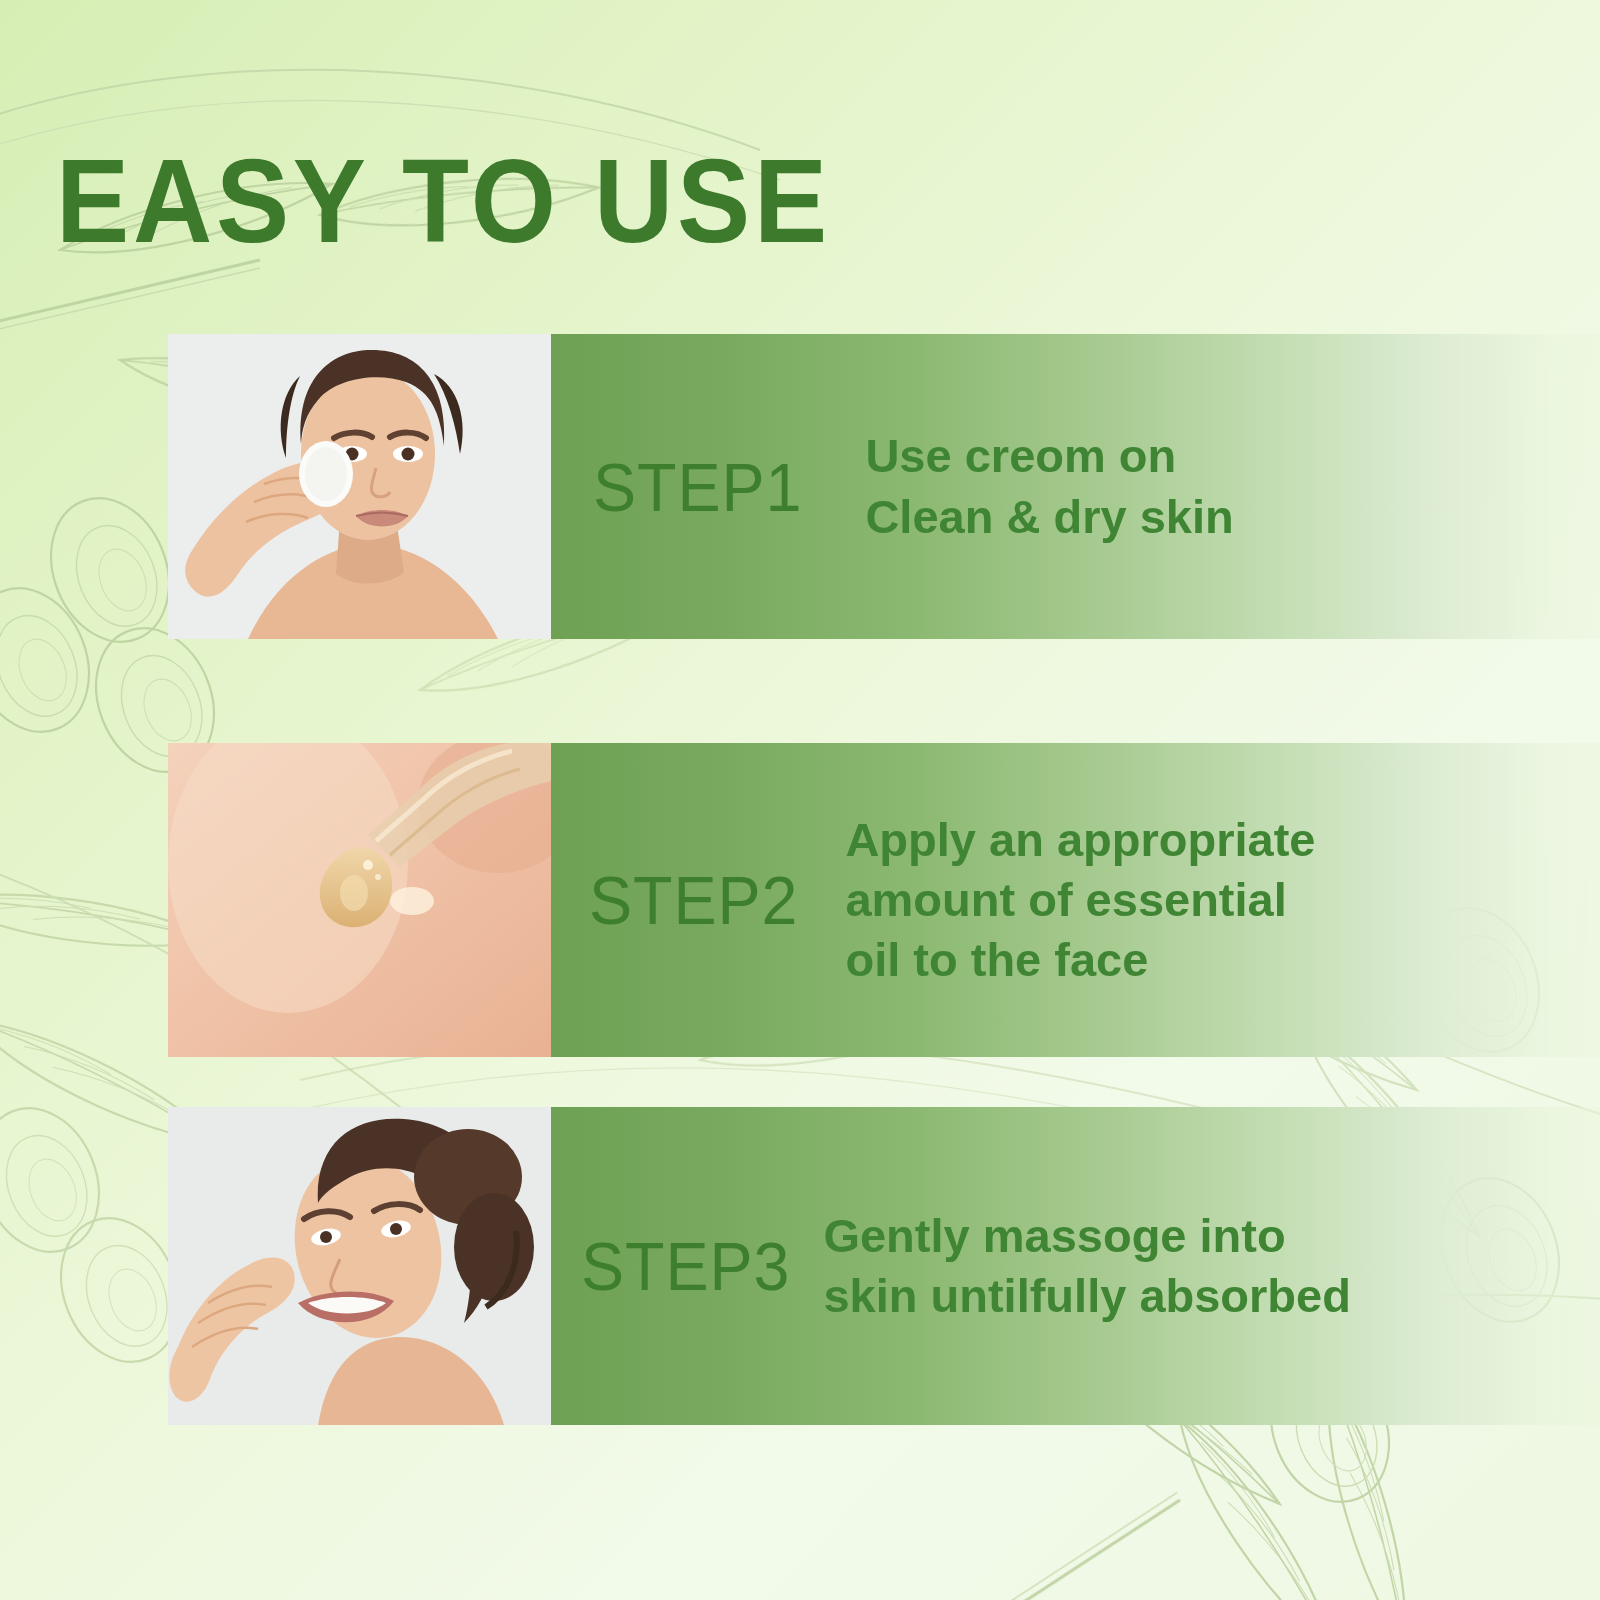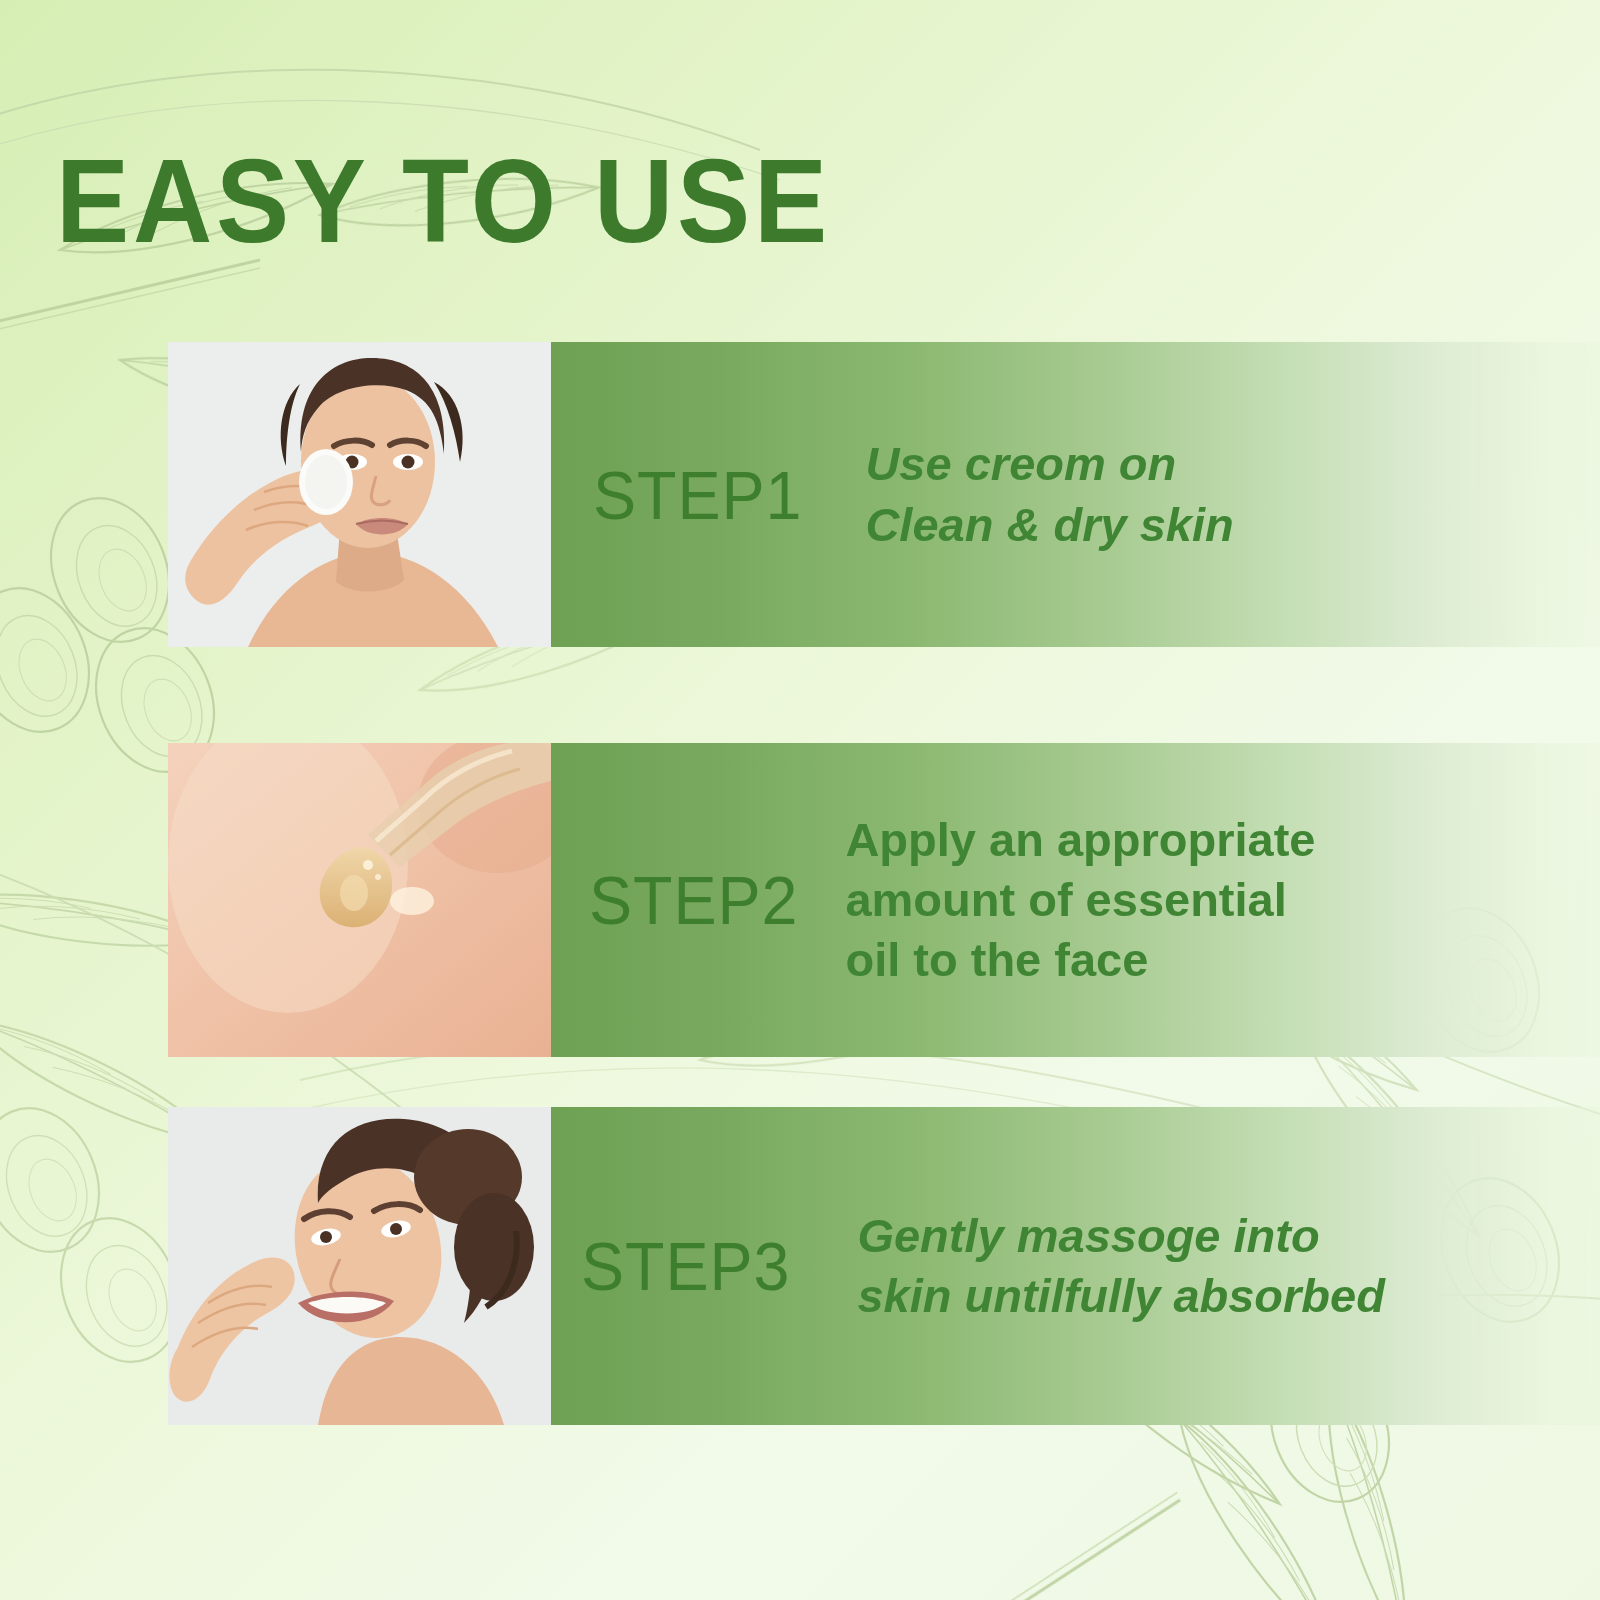--- a/index.html
+++ b/index.html
@@ -59,27 +59,27 @@
     font-size:68px;font-weight:400;color:#3e7f2d;
     letter-spacing:1px;white-space:nowrap;
     transform:scaleX(0.95);transform-origin:left center;
   }
   .step-body{
     font-size:47px;line-height:1.28;color:#3f8534;font-weight:700;
     white-space:pre-line;
   }
 
   .r1 .step-label{margin-left:42px;}
-  .r1 .step-body{margin-left:52px;font-style:italic;}
+  .r1 .step-body{margin-left:52px;}
 
   .r2 .step-label{margin-left:38px;}
   .r2 .step-body{margin-left:36px;}
 
   .r3 .step-label{margin-left:30px;}
-  .r3 .step-body{margin-left:56px;font-style:italic;}
+  .r3 .step-body{margin-left:22px;}
 </style>
 </head>
 <body>
 
 <div class="watermark">
   <svg viewBox="0 0 1600 1600" xmlns="http://www.w3.org/2000/svg">
     <defs>
       <g id="leafShape">
         <path d="M0,0 C70,-26 190,-34 280,-8 C190,22 70,26 0,0 Z" fill="none" stroke="#b9cf9c" stroke-width="2.2"></path>
         <path d="M0,0 C80,-12 180,-16 278,-8" fill="none" stroke="#b9cf9c" stroke-width="1.6"></path>
@@ -144,21 +144,21 @@
     </g>
   </svg>
 </div>
 
 <div class="title-wrap">
   <h1 class="title">EASY TO USE</h1>
 </div>
 
 <div class="steps">
 
-  <div class="row row-1" style="width:1432px;margin-top:8px;">
+  <div class="row row-1" style="width:1432px;">
     <div class="bar"></div>
 
     <div class="photo">
       <svg viewBox="0 0 383 305" xmlns="http://www.w3.org/2000/svg" preserveAspectRatio="xMidYMid slice">
         <rect width="383" height="305" fill="#eceeed"></rect>
 
         <path d="M80,305 C110,240 160,212 200,210 C250,210 300,245 330,305 Z" fill="#e8b794"></path>
 
         <path d="M172,185 L228,185 L236,238 C222,252 186,254 168,240 Z" fill="#ddab87"></path>
 

